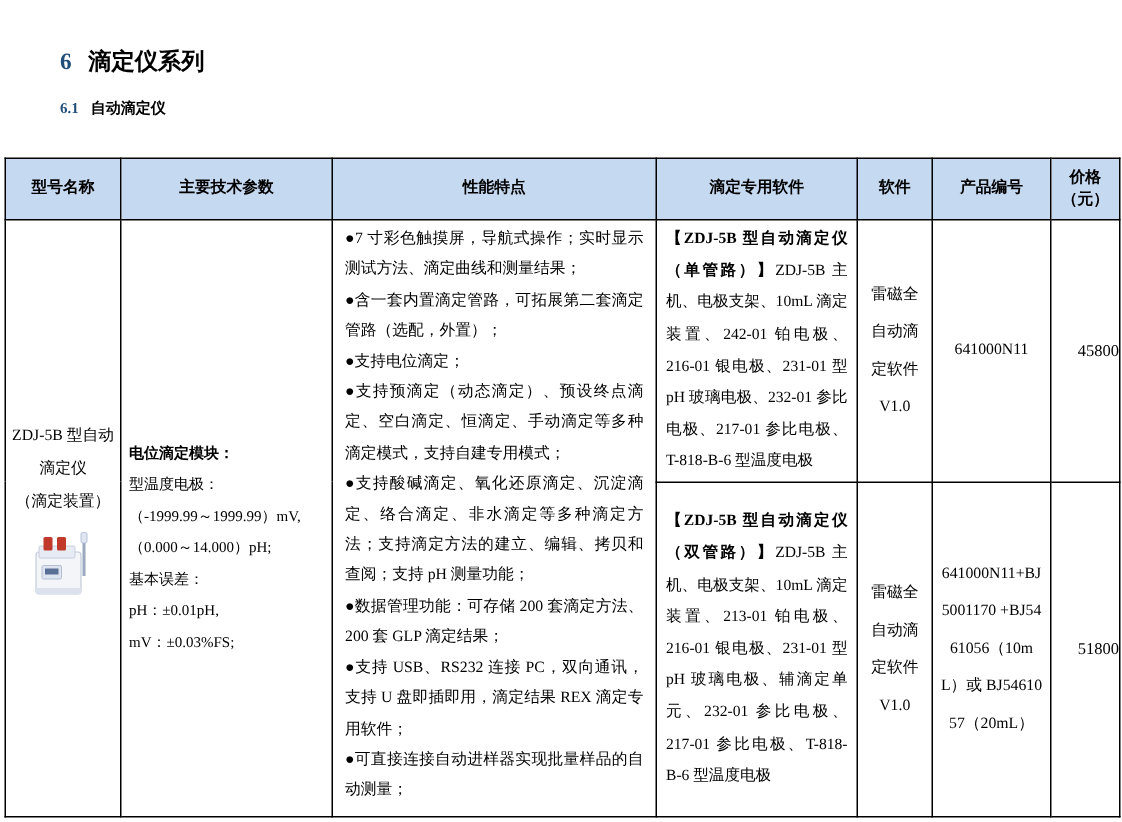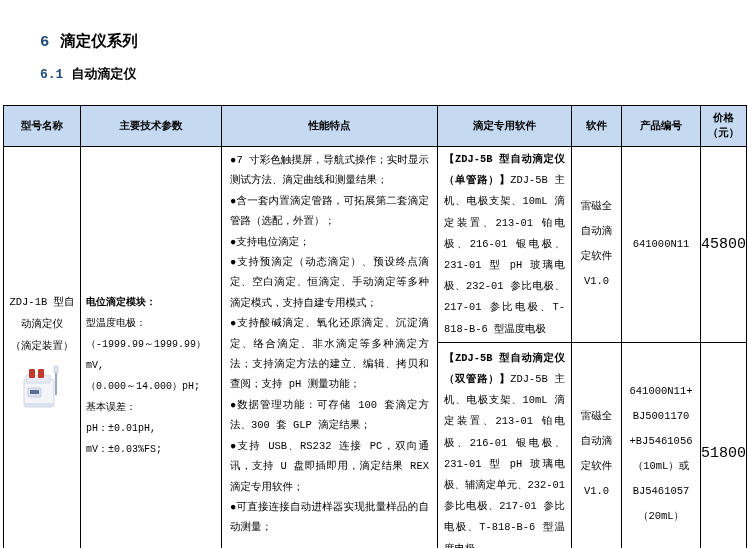--- a/index.html
+++ b/index.html
@@ -2,31 +2,31 @@
 <html style="--header-bg: #C5D9F1; --heading-num: #1F4E79; --border-color: #000000;"><head>
 <meta charset="utf-8">
 <style>
   * { box-sizing: border-box; margin: 0; padding: 0; }
   html,body { background:#ffffff; }
   .page {
     position: relative;
     width: 748px; height: 548px;
     background: #ffffff;
     overflow: hidden;
-    font-family: Liberation Mono, monospace;
+    font-family: Liberation Serif, serif;
     color: #000000;
   }
   .h1 {
     position: absolute; left: 40px; top: 31px;
     font-size: 15.5px; font-weight: bold; color: #000;
   }
   .h1 .num { color: var(--heading-num, #1F4E79); margin-right: 11px; }
   .h2 {
     position: absolute; left: 40px; top: 65px;
-    font-size: 13px; font-weight: bold; color: #000;
+    font-size: 10px; font-weight: bold; color: #000;
   }
   .h2 .num { color: var(--heading-num, #1F4E79); margin-right: 8px; }
 
   table.catalog {
     position: absolute; left: 3px; top: 105px;
     width: 743px;
     border-collapse: collapse;
     table-layout: fixed;
   }
   table.catalog th, table.catalog td {
@@ -70,22 +70,22 @@
     font-size: 10.5px; line-height: 25px;
     padding: 17px 7px;
   }
   td.pn-cell {
     vertical-align: middle; text-align: center;
     font-size: 10.5px; line-height: 25px;
     word-break: break-all;
     padding: 0 5px;
   }
   td.price-cell {
-    vertical-align: middle; text-align: left;
-    font-size: 15px;
+    vertical-align: middle; text-align: right;
+    font-size: 11px;
   }
   .price-th-line { display: block; line-height: 15px; }
   .product-photo { margin-top: 8px; }
 </style>
 </head>
 <body>
 
 <div class="page">
 
   <div class="h1">
@@ -116,21 +116,21 @@
         <th>产品编号</th>
         <th>
           <span class="price-th-line">价格</span>
           <span class="price-th-line">（元）</span>
         </th>
       </tr>
     </thead>
     <tbody>
       <tr class="r1">
         <td class="model-cell" rowspan="2">
-          <div>ZDJ-1B 型自动滴定仪</div>
+          <div>ZDJ-5B 型自动滴定仪</div>
           <div>（滴定装置）</div>
           <svg class="product-photo" width="42" height="48" viewBox="0 0 42 48">
             <line x1="35" y1="2" x2="35" y2="30" stroke="#9aa8c0" stroke-width="2"></line>
             <rect x="33" y="1" width="4" height="7" rx="1" fill="#dfe6f2" stroke="#b0bed6" stroke-width="0.6"></rect>
             <rect x="3" y="14" width="30" height="28" rx="2" fill="#f3f5f9" stroke="#c3cbd9" stroke-width="0.8"></rect>
             <rect x="5" y="10" width="24" height="8" rx="1" fill="#e7ebf4" stroke="#c3cbd9" stroke-width="0.6"></rect>
             <rect x="8" y="4" width="6" height="9" rx="1" fill="#c0392b"></rect>
             <rect x="17" y="4" width="6" height="9" rx="1" fill="#c0392b"></rect>
             <rect x="7" y="23" width="13" height="9" rx="1" fill="#dde4f0" stroke="#aebad0" stroke-width="0.6"></rect>
             <rect x="9" y="25" width="9" height="4" fill="#5a6f96"></rect>
@@ -145,26 +145,26 @@
           <div>基本误差：</div>
           <div>pH：±0.01pH,</div>
           <div>mV：±0.03%FS;</div>
         </td>
         <td class="features-cell" rowspan="2">
           <div>●7 寸彩色触摸屏，导航式操作；实时显示测试方法、滴定曲线和测量结果；</div>
           <div>●含一套内置滴定管路，可拓展第二套滴定管路（选配，外置）；</div>
           <div>●支持电位滴定；</div>
           <div>●支持预滴定（动态滴定）、预设终点滴定、空白滴定、恒滴定、手动滴定等多种滴定模式，支持自建专用模式；</div>
           <div>●支持酸碱滴定、氧化还原滴定、沉淀滴定、络合滴定、非水滴定等多种滴定方法；支持滴定方法的建立、编辑、拷贝和查阅；支持 pH 测量功能；</div>
-          <div>●数据管理功能：可存储 100 套滴定方法、300 套 GLP 滴定结果；</div>
+          <div>●数据管理功能：可存储 200 套滴定方法、200 套 GLP 滴定结果；</div>
           <div>●支持 USB、RS232 连接 PC，双向通讯，支持 U 盘即插即用，滴定结果 REX 滴定专用软件；</div>
           <div>●可直接连接自动进样器实现批量样品的自动测量；</div>
         </td>
         <td class="config-cell">
-          <span class="cfg-title">【ZDJ-5B 型自动滴定仪（单管路）】</span><span>ZDJ-5B 主机、电极支架、10mL 滴定装置、213-01 铂电极、216-01 银电极、231-01 型 pH 玻璃电极、232-01 参比电极、217-01 参比电极、T-818-B-6 型温度电极</span>
+          <span class="cfg-title">【ZDJ-5B 型自动滴定仪（单管路）】</span><span>ZDJ-5B 主机、电极支架、10mL 滴定装置、242-01 铂电极、216-01 银电极、231-01 型 pH 玻璃电极、232-01 参比电极、217-01 参比电极、T-818-B-6 型温度电极</span>
         </td>
         <td class="software-cell">雷磁全自动滴定软件 V1.0</td>
         <td class="pn-cell">641000N11</td>
         <td class="price-cell">45800</td>
       </tr>
       <tr class="r2">
         <td class="config-cell">
           <span class="cfg-title">【ZDJ-5B 型自动滴定仪（双管路）】</span><span>ZDJ-5B 主机、电极支架、10mL 滴定装置、213-01 铂电极、216-01 银电极、231-01 型 pH 玻璃电极、辅滴定单元、232-01 参比电极、217-01 参比电极、T-818-B-6 型温度电极</span>
         </td>
         <td class="software-cell">雷磁全自动滴定软件 V1.0</td>

